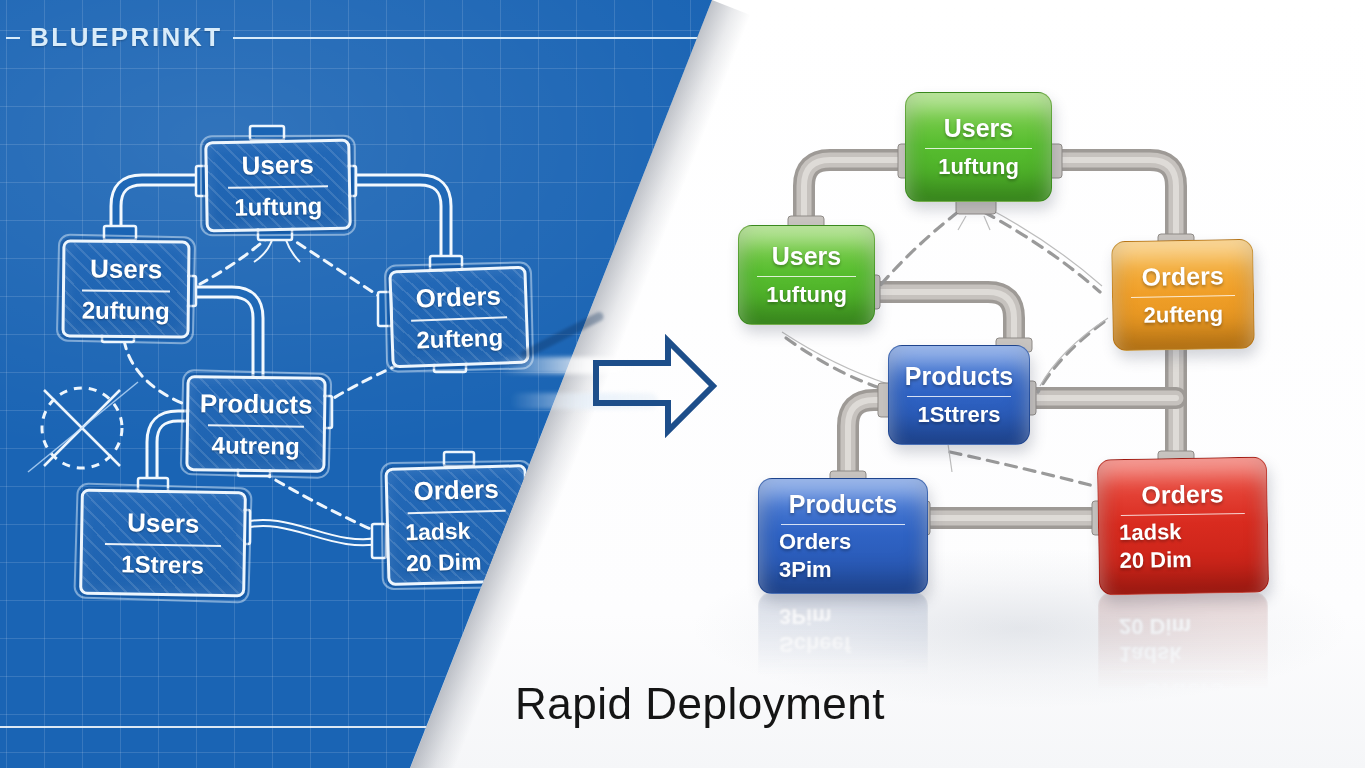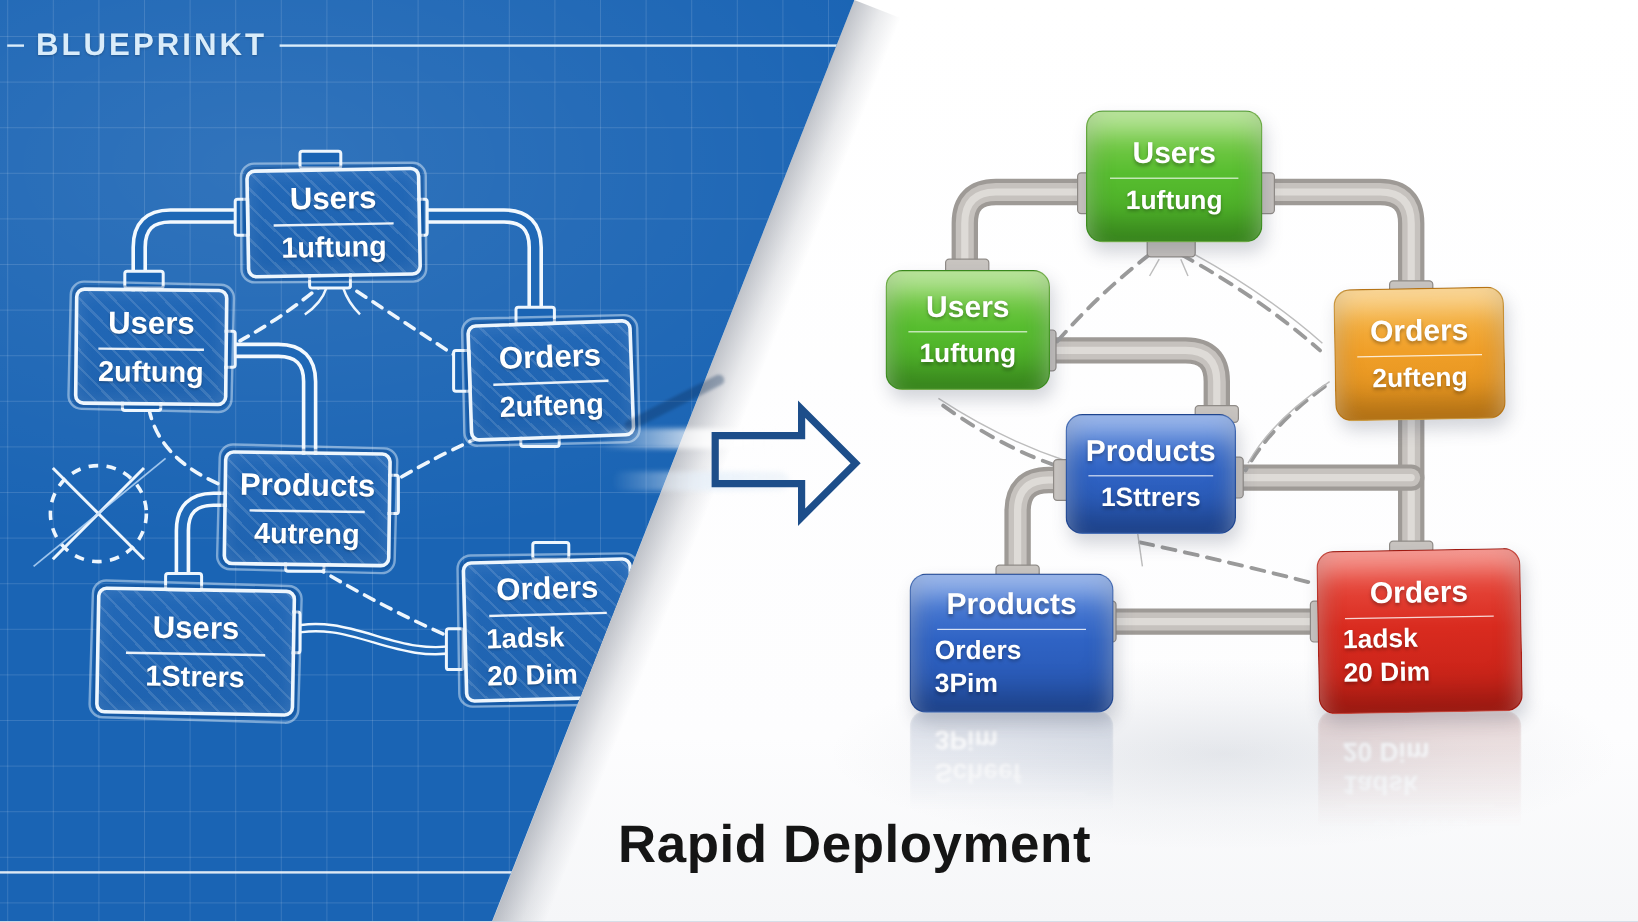--- a/index.html
+++ b/index.html
@@ -79,21 +79,21 @@
 
   
   .streak1{position:absolute;left:498px;top:357px;width:152px;height:17px;border-radius:8px;filter:blur(2px);
     background:linear-gradient(to right,rgba(255,255,255,0),rgba(255,255,255,.85) 60%,rgba(255,255,255,.25));}
   .streak2{position:absolute;left:510px;top:393px;width:148px;height:16px;border-radius:8px;filter:blur(2px);
     background:linear-gradient(to right,rgba(235,243,250,0),rgba(230,240,250,.8) 60%,rgba(210,225,240,.25));}
   .streak3{position:absolute;left:516px;top:331px;width:92px;height:9px;border-radius:5px;filter:blur(1.5px);
     transform:rotate(-27deg);background:rgba(12,45,88,.35);}
 
   
-  .caption{position:absolute;left:515px;top:679px;font-size:44px;font-weight:700;letter-spacing:.5px;color:#151515;}
+  .caption{position:absolute;left:515px;top:679px;font-size:44px;font-weight:400;letter-spacing:.5px;color:#151515;}
 </style>
 </head>
 <body>
 
 <div class="stage">
 
   <div class="floor-shadow"></div>
 
   <div class="blueprint">
 

